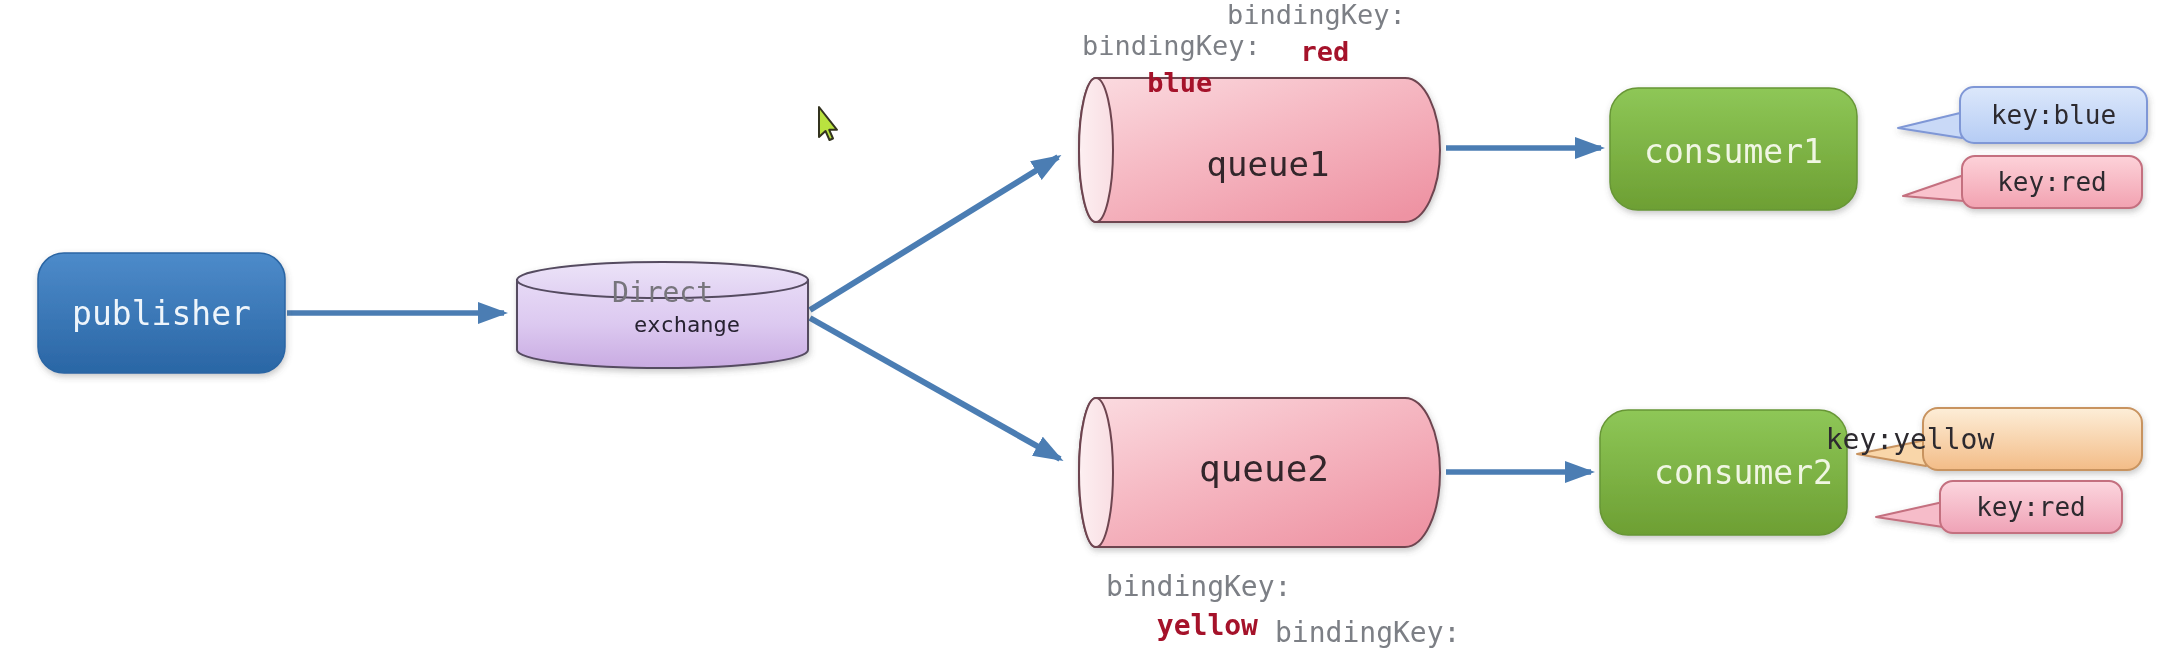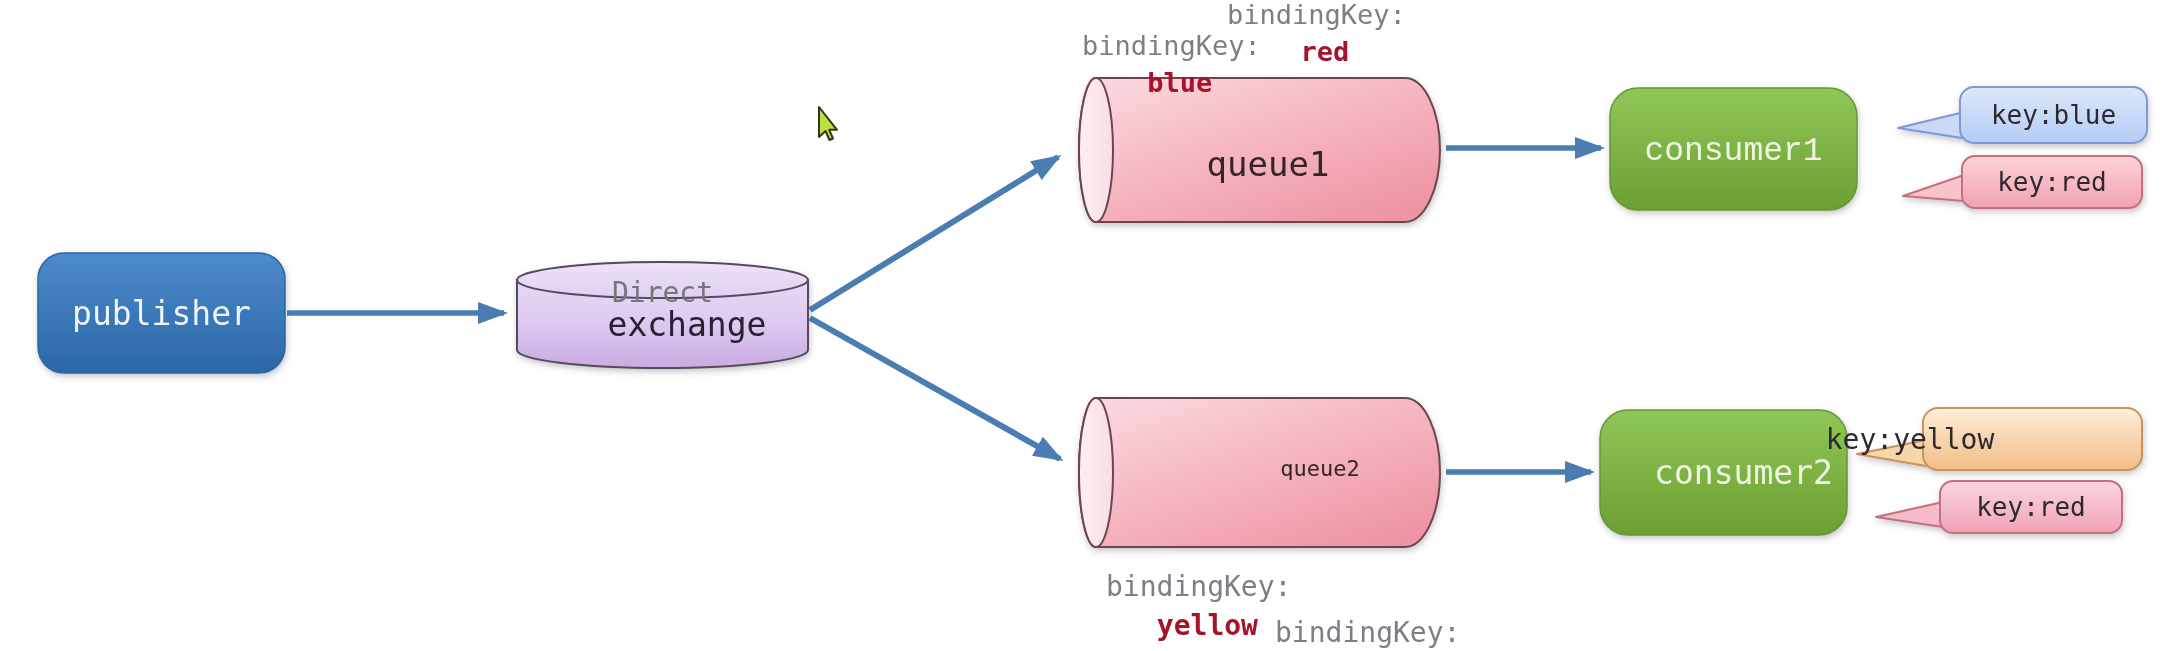--- a/index.html
+++ b/index.html
@@ -11,24 +11,24 @@
     font-family:"DejaVu Sans Mono",monospace;
   }
   #scene{position:absolute;left:0;top:0;}
   .lab{
     position:absolute;display:flex;align-items:center;justify-content:center;
     font-family:"DejaVu Sans Mono",monospace;
     white-space:pre;pointer-events:none;
   }
   .pub-label{left:38px;top:253px;width:247px;height:120px;font-size:33px;color:var(--publisher_text);border-radius:27px;}
   .exch-kind{left:517px;top:276px;width:291px;height:32px;font-size:28px;color:var(--exchange_kind_text);}
-  .exch-label{left:517px;top:301px;width:340px;height:46px;font-size:33px;color:var(--exchange_text);}
+  .exch-label{left:517px;top:301px;width:340px;height:46px;font-size:22px;color:var(--exchange_text);}
   .q1-label{left:1096px;top:78px;width:344px;height:172px;font-size:34px;color:var(--queue_text);}
-  .q2-label{left:1148px;top:398px;width:344px;height:140px;font-size:22px;color:var(--queue_text);}
-  .c1-label{left:1610px;top:88px;width:247px;height:126px;font-size:33px;color:var(--consumer_text);font-family:Liberation Mono, monospace;}
+  .q2-label{left:1092px;top:398px;width:344px;height:140px;font-size:36px;color:var(--queue_text);}
+  .c1-label{left:1610px;top:88px;width:247px;height:126px;font-size:33px;color:var(--consumer_text);}
   .c2-label{left:1600px;top:410px;width:287px;height:125px;font-size:33px;color:var(--consumer_text);}
   .badge-label{font-size:26px;color:var(--badge_text);}
   .b-blue{left:1960px;top:87px;width:187px;height:56px;}
   .b-red1{left:1962px;top:156px;width:180px;height:52px;}
   .b-yellow{left:1816px;top:408px;width:188px;height:62px;font-size:28px;}
   .b-red2{left:1940px;top:481px;width:182px;height:52px;}
   .bk{
     position:absolute;display:flex;align-items:center;height:34px;
     font-size:27px;color:var(--binding_label);flex-direction:column;
   }

